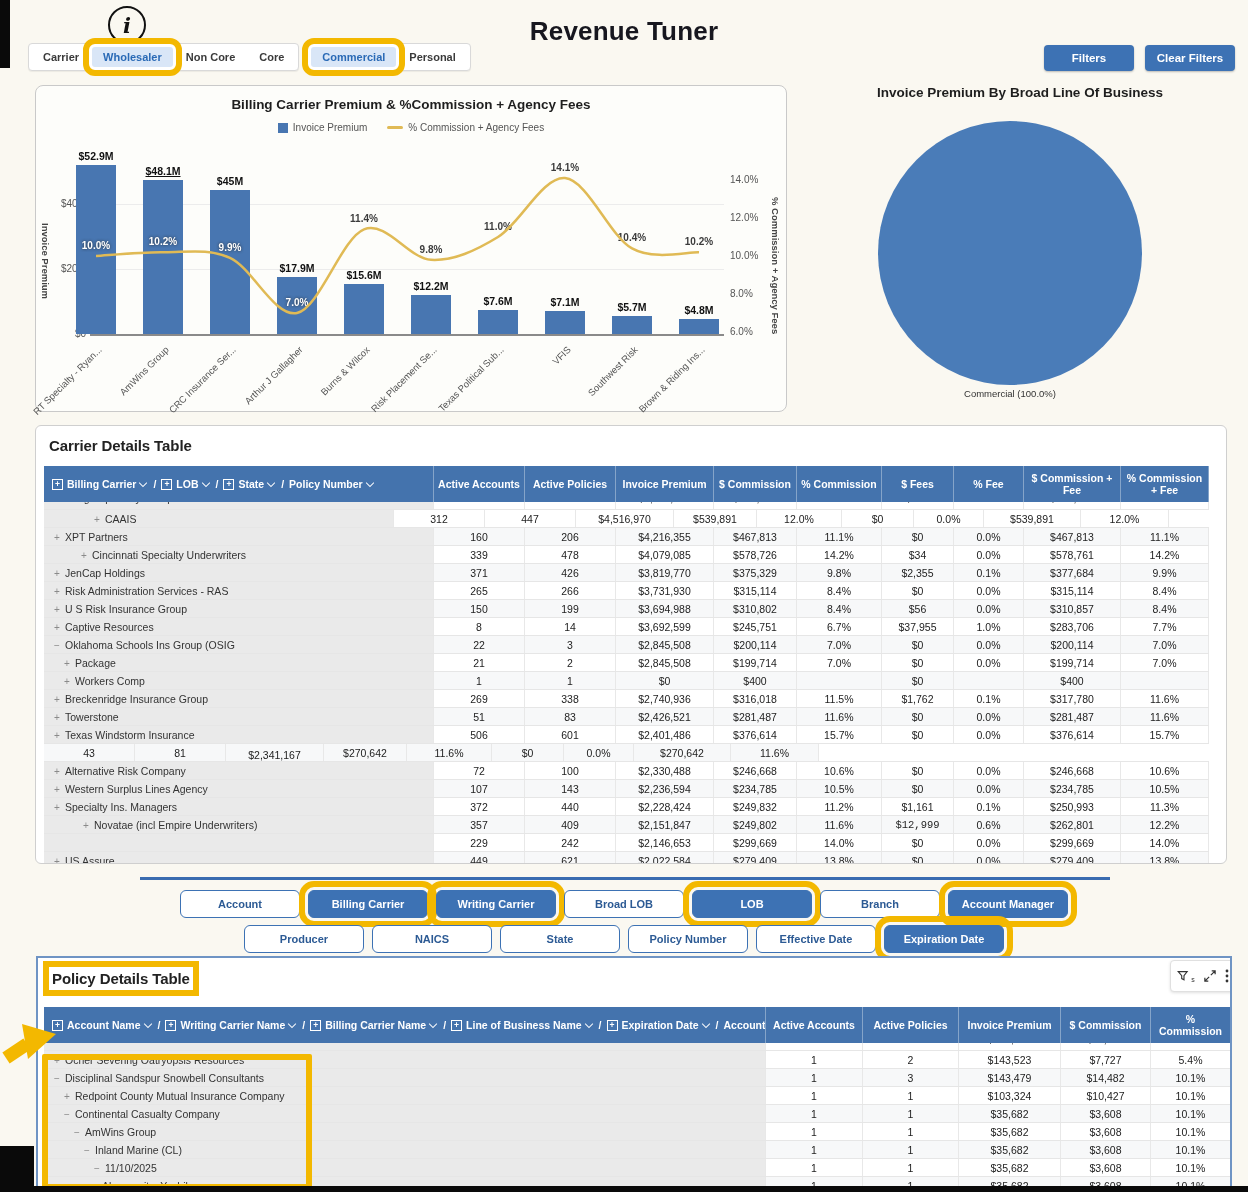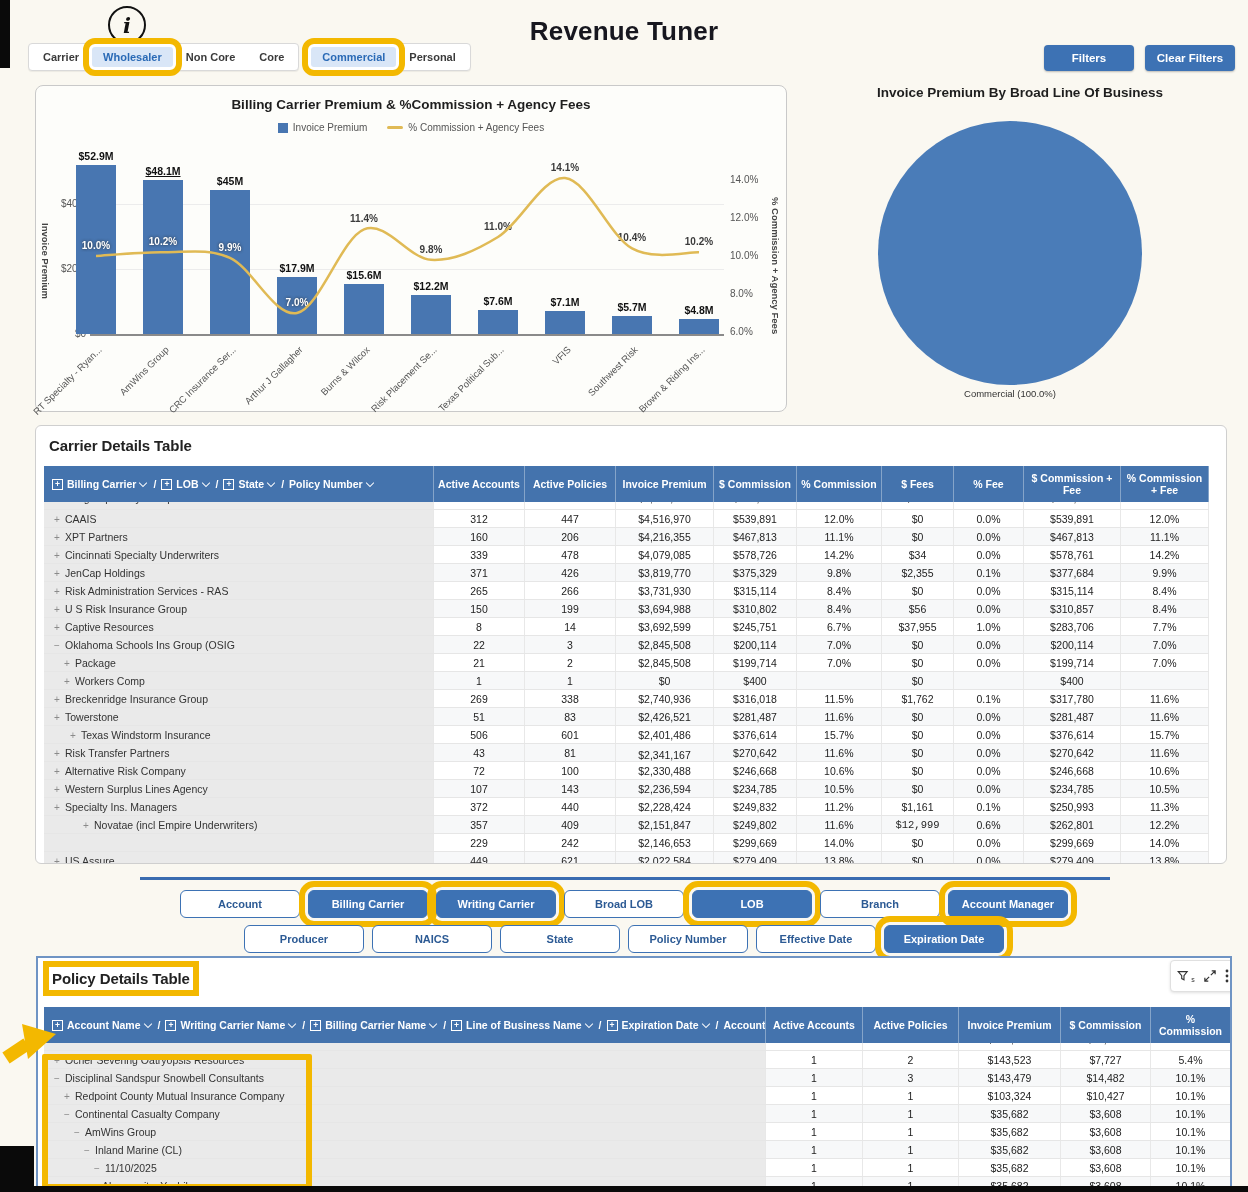--- a/index.html
+++ b/index.html
@@ -255,21 +255,21 @@
           <span>0.0%</span>
         </div>
         <div class="cell" style="width: 97px; flex: 0 0 auto;">
           <span>$503,266</span>
         </div>
         <div class="cell" style="width: 88px; flex: 0 0 auto;">
           <span>10.6%</span>
         </div>
       </div>
       <div class="trow">
-        <div class="cell name" style="width: 390px; flex: 0 0 auto;">
+        <div class="cell name" style="width: 350px; flex: 0 0 auto; padding-left: 40px;">
           <span style="padding-left: 8px;"><span class="exp">+</span><span>CAAIS</span></span>
         </div>
         <div class="cell" style="width: 91px; flex: 0 0 auto;">
           <span>312</span>
         </div>
         <div class="cell" style="width: 91px; flex: 0 0 auto;">
           <span>447</span>
         </div>
         <div class="cell" style="width: 98px; flex: 0 0 auto;">
           <span>$4,516,970</span>
@@ -320,21 +320,21 @@
         </div>
         <div class="cell" style="width: 97px; flex: 0 0 auto;">
           <span>$467,813</span>
         </div>
         <div class="cell" style="width: 88px; flex: 0 0 auto;">
           <span>11.1%</span>
         </div>
       </div>
       <div class="trow">
         <div class="cell name" style="width: 390px; flex: 0 0 auto;">
-          <span style="padding-left: 8px;"><span class="exp">+</span><span>Cincinnati Specialty Underwriters</span></span>
+          <span style="padding-left: 19px; margin-left: 16px;"><span class="exp">+</span><span>Cincinnati Specialty Underwriters</span></span>
         </div>
         <div class="cell" style="width: 91px; flex: 0 0 auto;">
           <span>339</span>
         </div>
         <div class="cell" style="width: 91px; flex: 0 0 auto;">
           <span>478</span>
         </div>
         <div class="cell" style="width: 98px; flex: 0 0 auto;">
           <span>$4,079,085</span>
         </div>
@@ -639,21 +639,21 @@
           <span>0.0%</span>
         </div>
         <div class="cell" style="width: 97px; flex: 0 0 auto;">
           <span>$281,487</span>
         </div>
         <div class="cell" style="width: 88px; flex: 0 0 auto;">
           <span>11.6%</span>
         </div>
       </div>
       <div class="trow">
-        <div class="cell name" style="width: 390px; flex: 0 0 auto; padding-left: 16px;">
+        <div class="cell name" style="width: 390px; flex: 0 0 auto;">
           <span style="padding-left: 8px;"><span class="exp">+</span><span>Texas Windstorm Insurance</span></span>
         </div>
         <div class="cell" style="width: 91px; flex: 0 0 auto;">
           <span>506</span>
         </div>
         <div class="cell" style="width: 91px; flex: 0 0 auto;">
           <span>601</span>
         </div>
         <div class="cell" style="width: 98px; flex: 0 0 auto;">
           <span>$2,401,486</span>
@@ -671,23 +671,20 @@
           <span>0.0%</span>
         </div>
         <div class="cell" style="width: 97px; flex: 0 0 auto;">
           <span>$376,614</span>
         </div>
         <div class="cell" style="width: 88px; flex: 0 0 auto;">
           <span>15.7%</span>
         </div>
       </div>
       <div class="trow alt">
-        <div class="cell name" style="width: 390px; flex: 0 0 auto;">
-          <span style="padding-left: 8px;"><span class="exp">+</span><span>Risk Transfer Partners</span></span>
-        </div>
         <div class="cell" style="width: 91px; flex: 0 0 auto;">
           <span>43</span>
         </div>
         <div class="cell" style="width: 91px; flex: 0 0 auto;">
           <span>81</span>
         </div>
         <div class="cell" style="width: 98px; flex: 0 0 auto; align-items: flex-end;">
           <span>$2,341,167</span>
         </div>
         <div class="cell" style="width: 83px; flex: 0 0 auto;">

